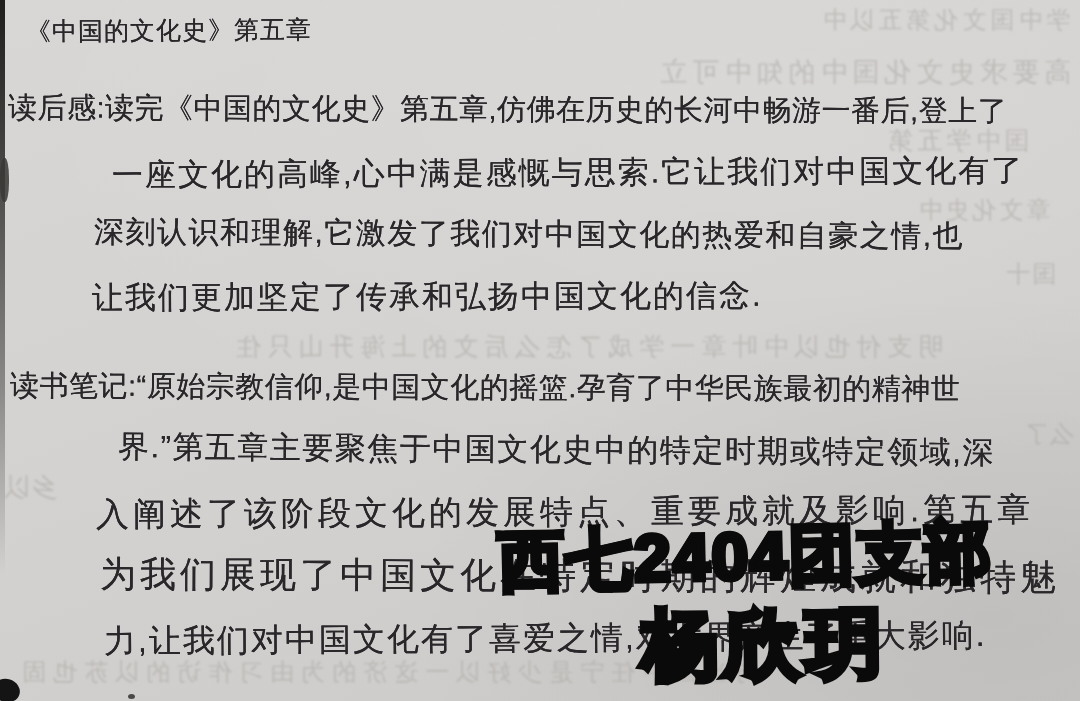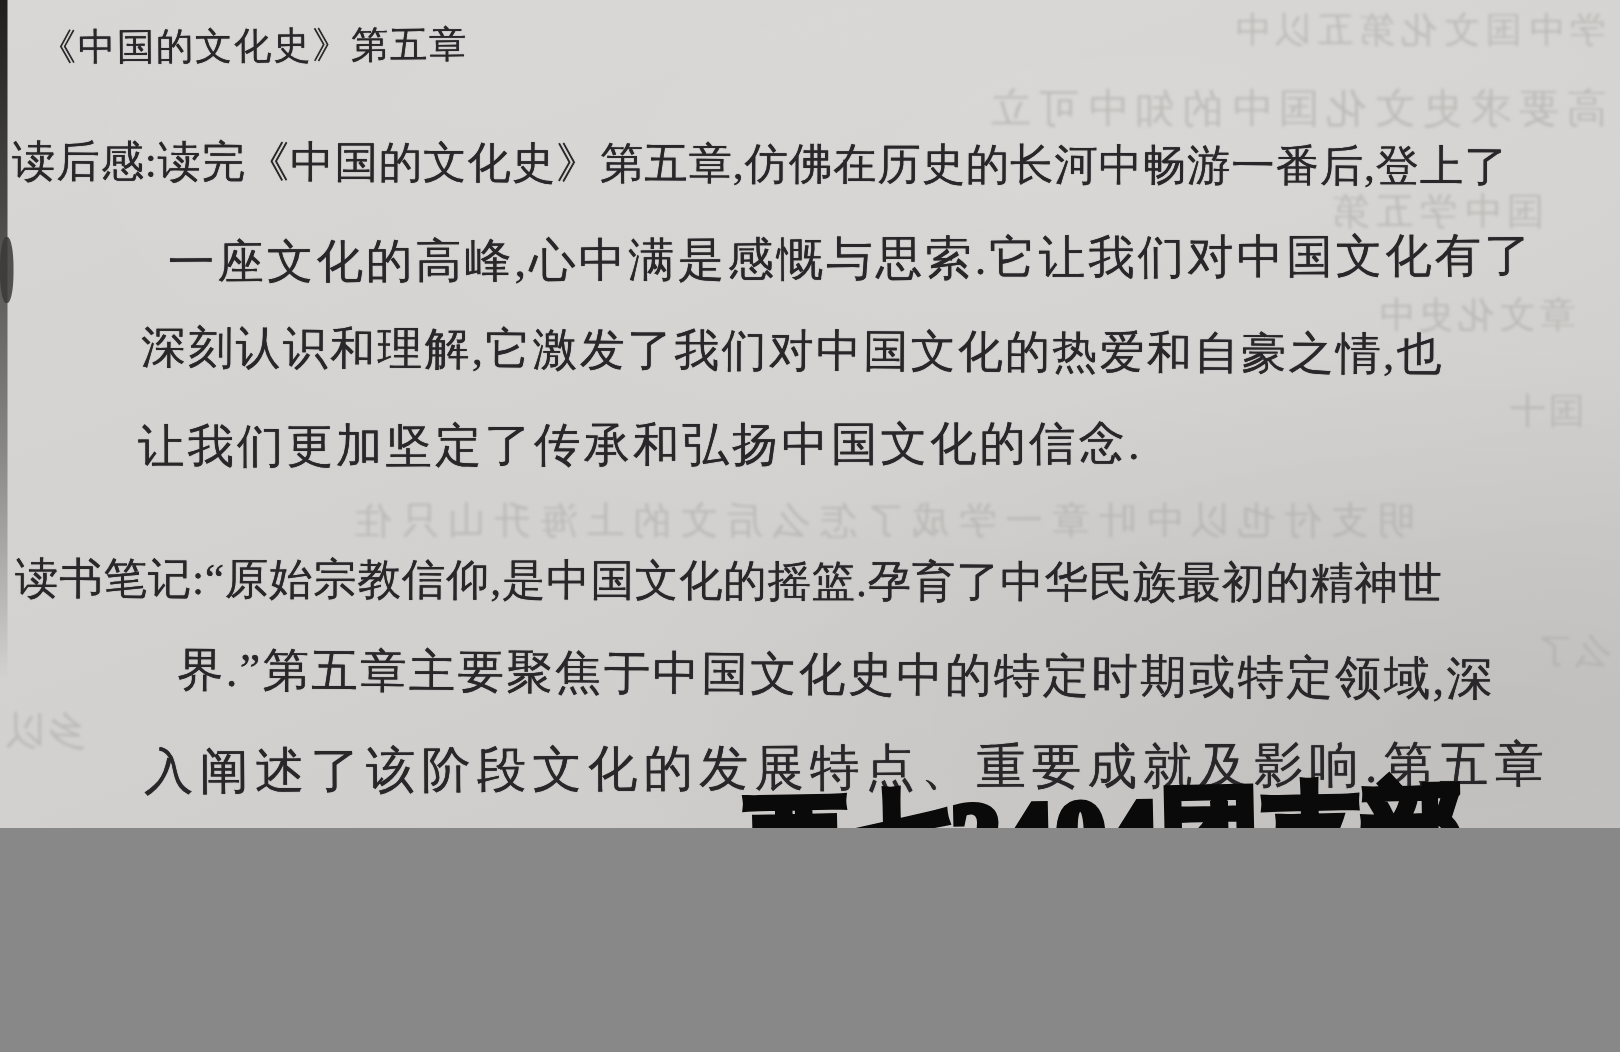--- a/index.html
+++ b/index.html
@@ -1,20 +1,20 @@
 <!DOCTYPE html>
 <html><head>
 <meta charset="utf-8">
 <style>
   html,body{margin:0;padding:0;background:#888;}
   .page{
     position:relative;
-    width:1080px;height:552px;
+    width:1080px;height:701px;
     overflow:hidden;
-    font-family:Liberation Serif, serif;
+    font-family:Liberation Sans, sans-serif;
     background:
       radial-gradient(120% 90% at 70% 18%, rgba(255,255,255,0.10), rgba(0,0,0,0) 60%),
       radial-gradient(100% 85% at 92% 88%, rgba(0,0,0,0.06), rgba(0,0,0,0) 55%),
       linear-gradient(160deg,#d9d7d5 0%,#d3d1cf 55%,#cbc9c7 100%);
   }
   
   .line{
     position:absolute;
     white-space:nowrap;
     color:#29272a;

